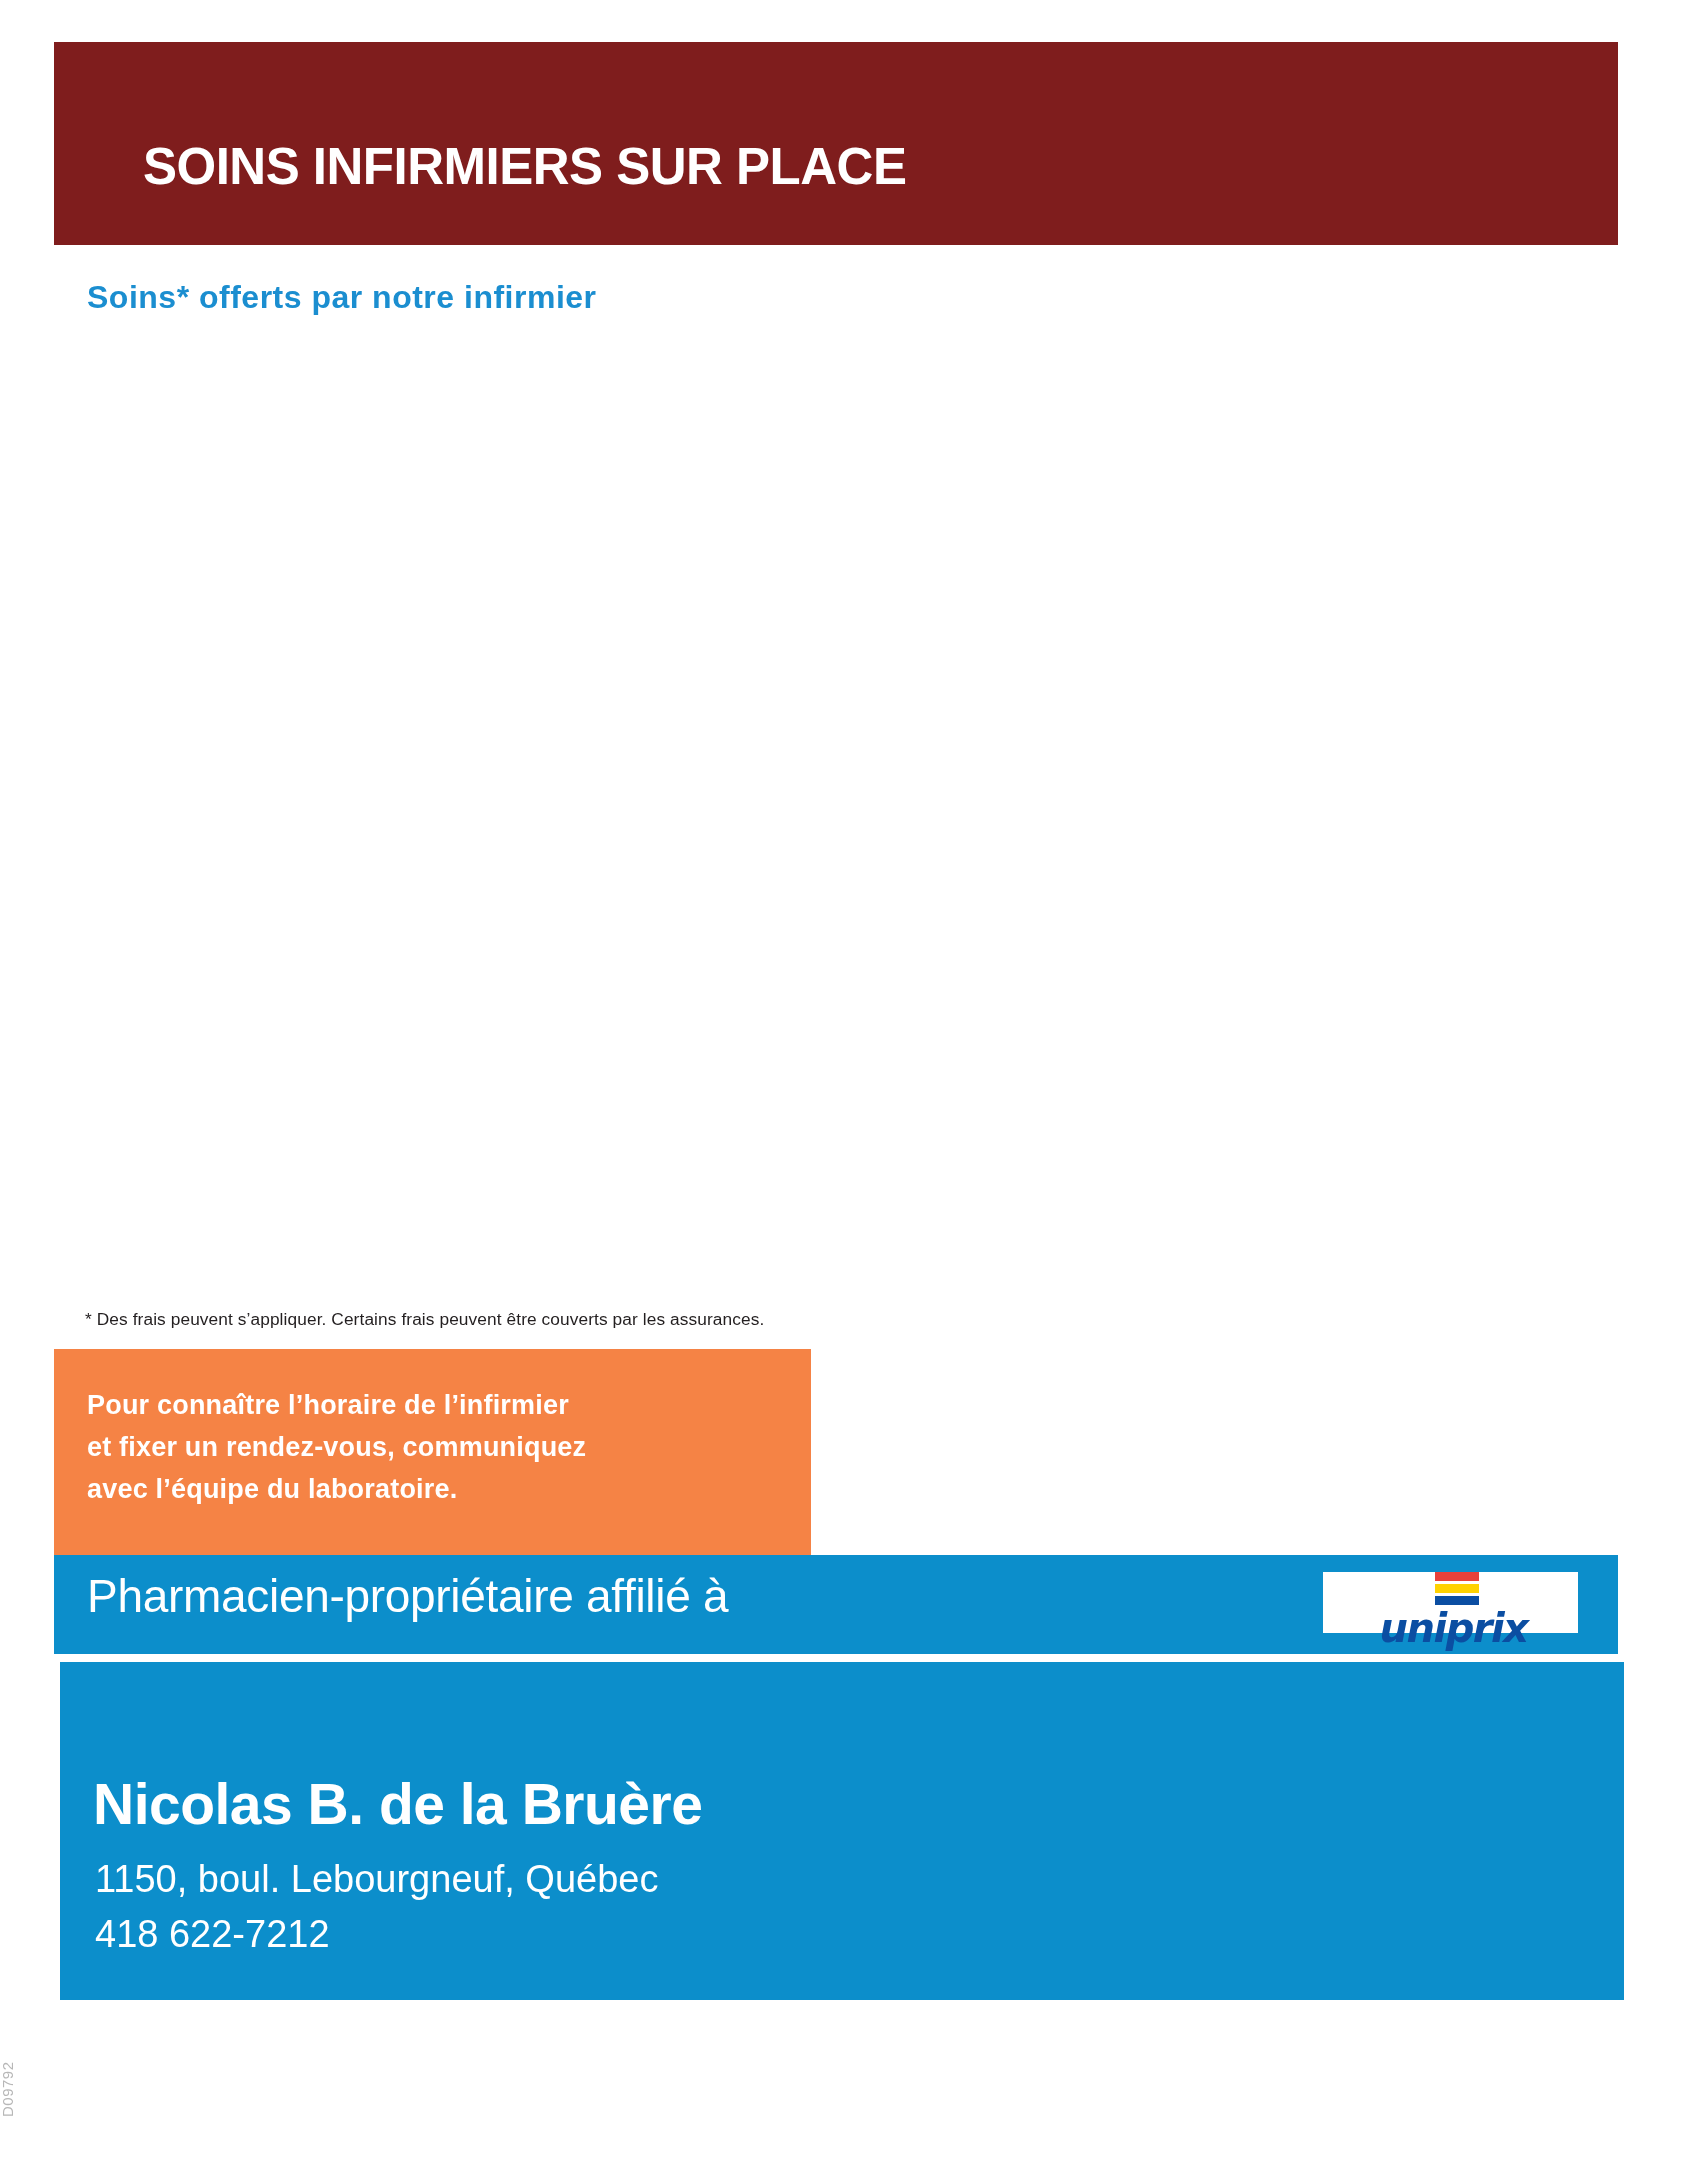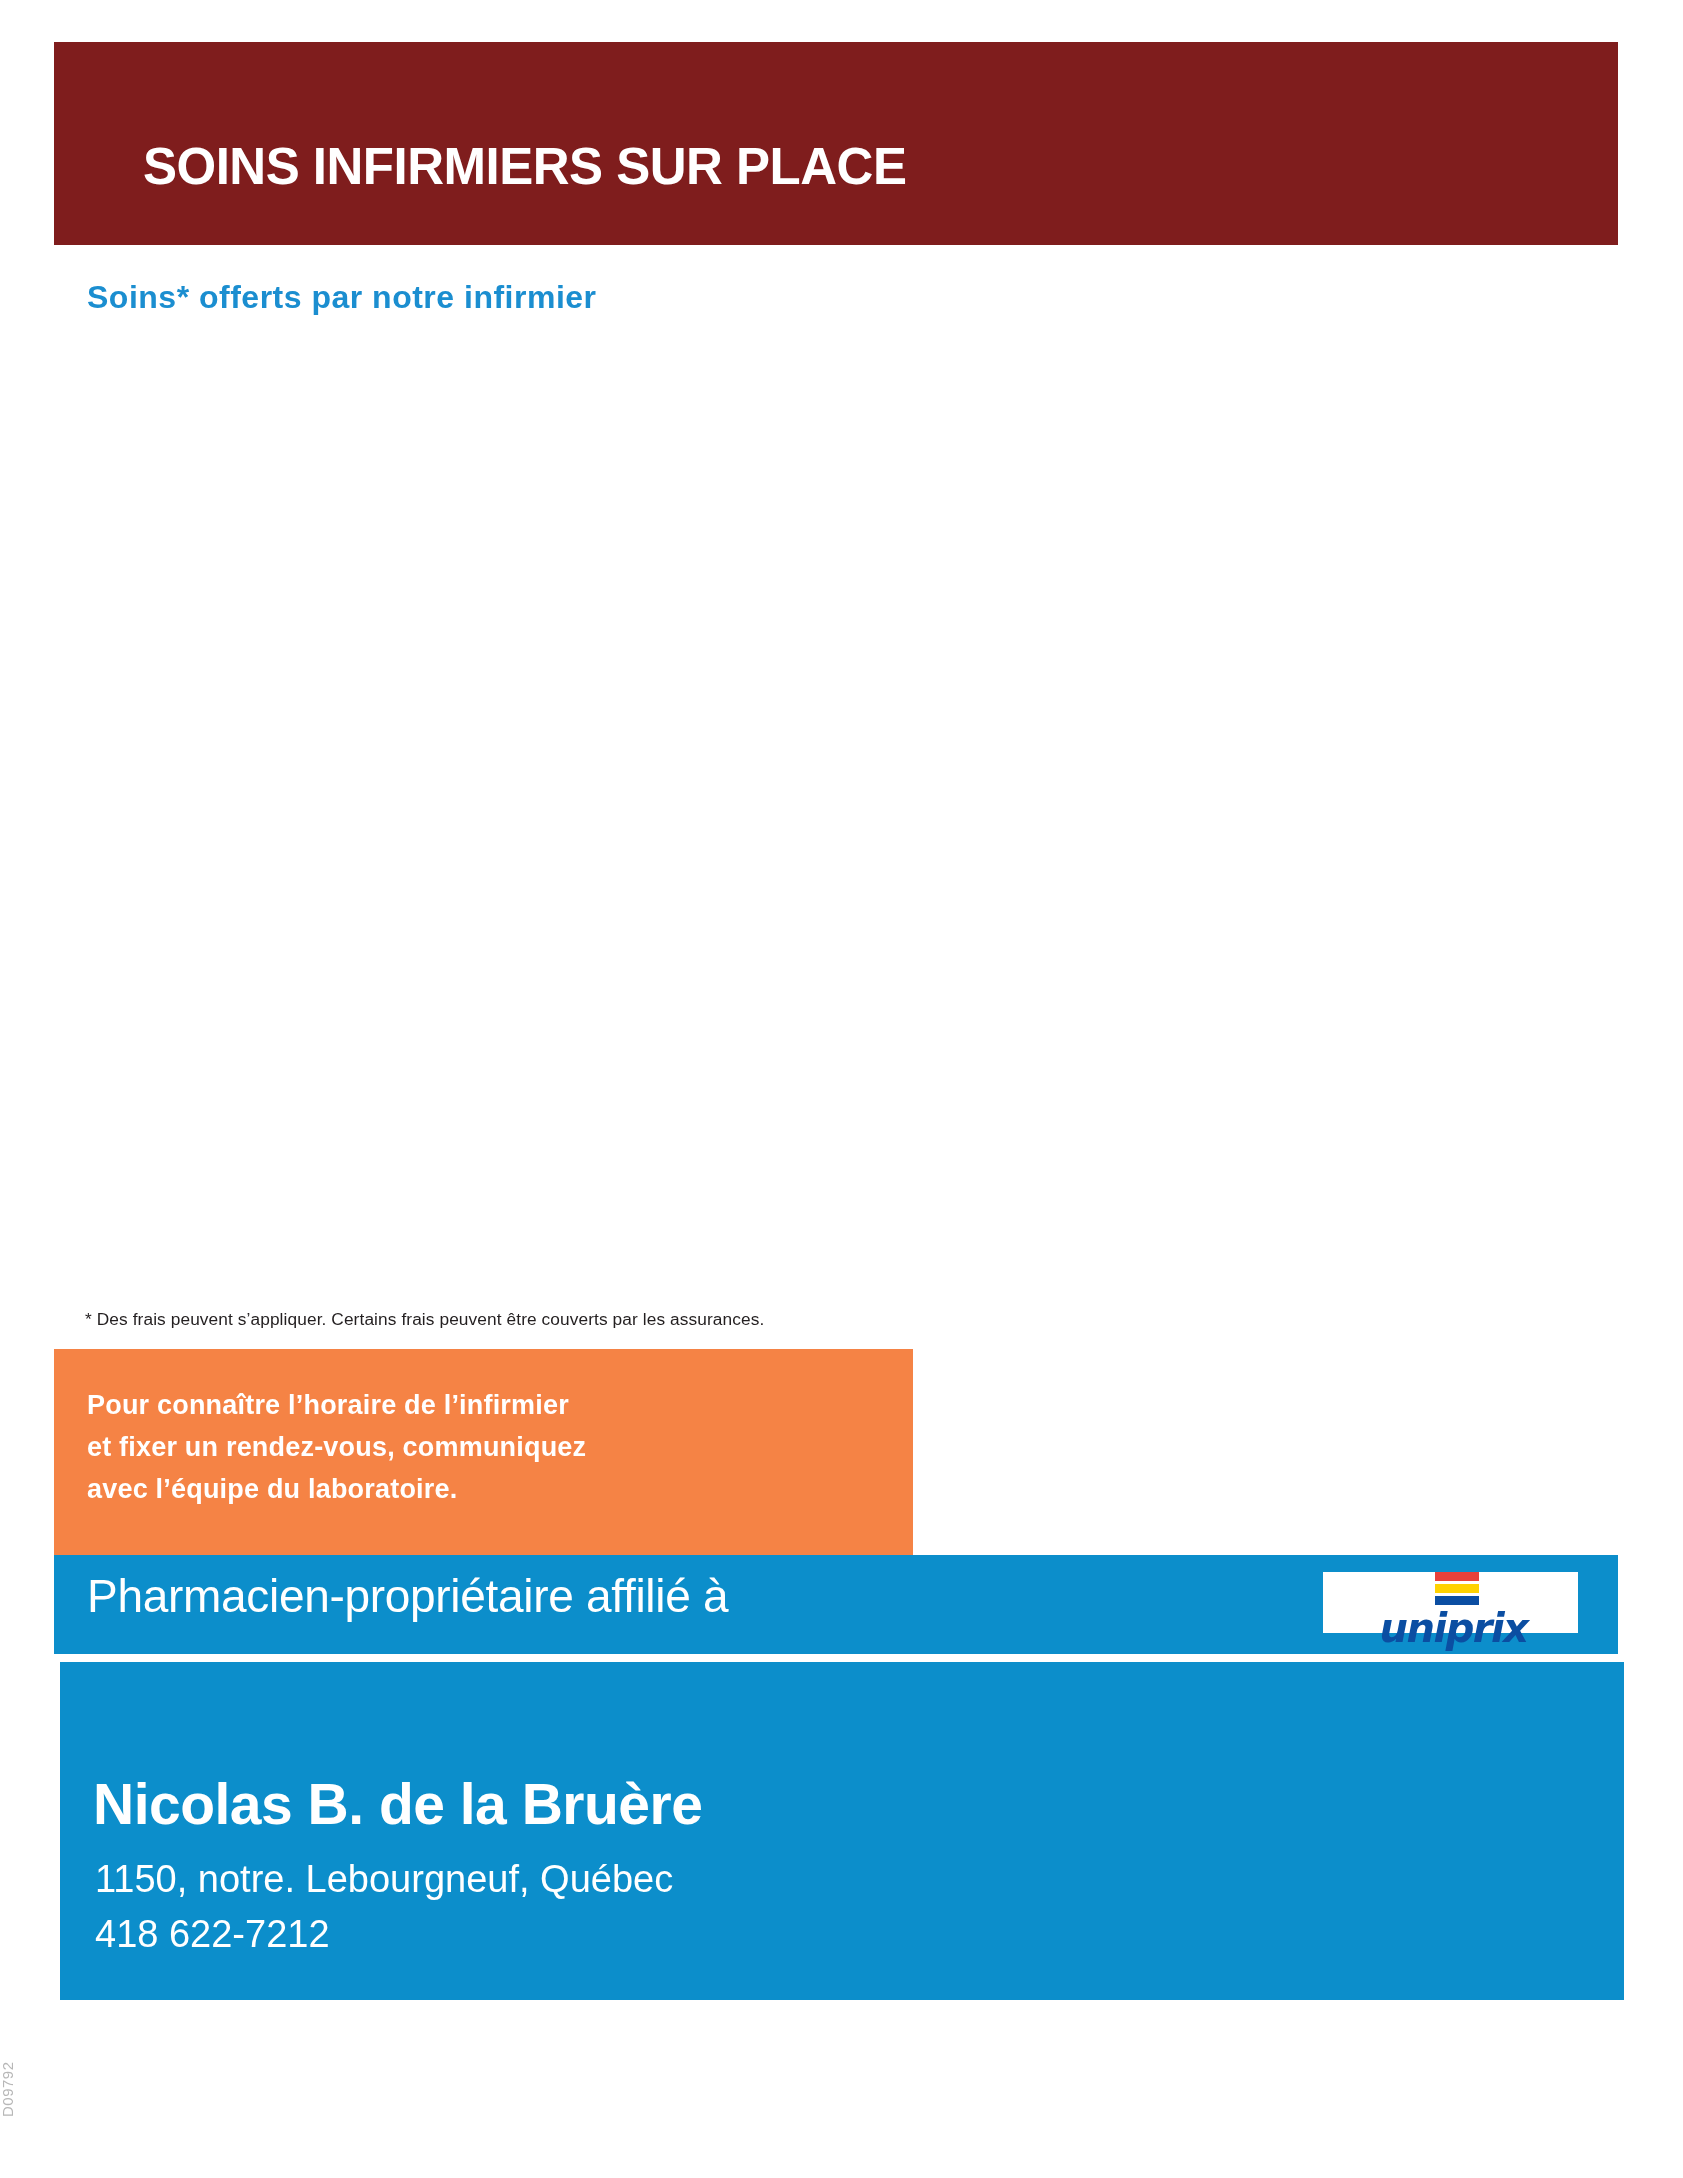--- a/index.html
+++ b/index.html
@@ -71,21 +71,21 @@
     font-size: 17.3px;
     color: #231f20;
     letter-spacing: 0.1px;
   }
 
   
   .orange-box {
     position: absolute;
     left: 54px;
     top: 1349px;
-    width: 859px;
+    width: 757px;
     height: 206px;
     background: #f58345;
   }
   .orange-box p {
     margin: 0;
     color: #ffffff;
     font-size: 27px;
     font-weight: bold;
     line-height: 42px;
     letter-spacing: 0.2px;
@@ -233,20 +233,20 @@
         <i class="ubar-red"></i>
         <i class="ubar-yellow"></i>
         <i class="ubar-blue"></i>
       </div>
       <div class="uniprix-word">uniprix</div>
     </div>
   </div>
 
   <div class="bottom-block">
     <div class="pharmacist-name">Nicolas B. de la Bruère</div>
-    <div class="pharmacy-address">1150, notre. Lebourgneuf, Québec</div>
+    <div class="pharmacy-address">1150, boul. Lebourgneuf, Québec</div>
     <div class="pharmacy-phone">418 622-7212</div>
   </div>
 
   <div class="side-code">D09792</div>
 
 </div>
 
 
 </body></html>

